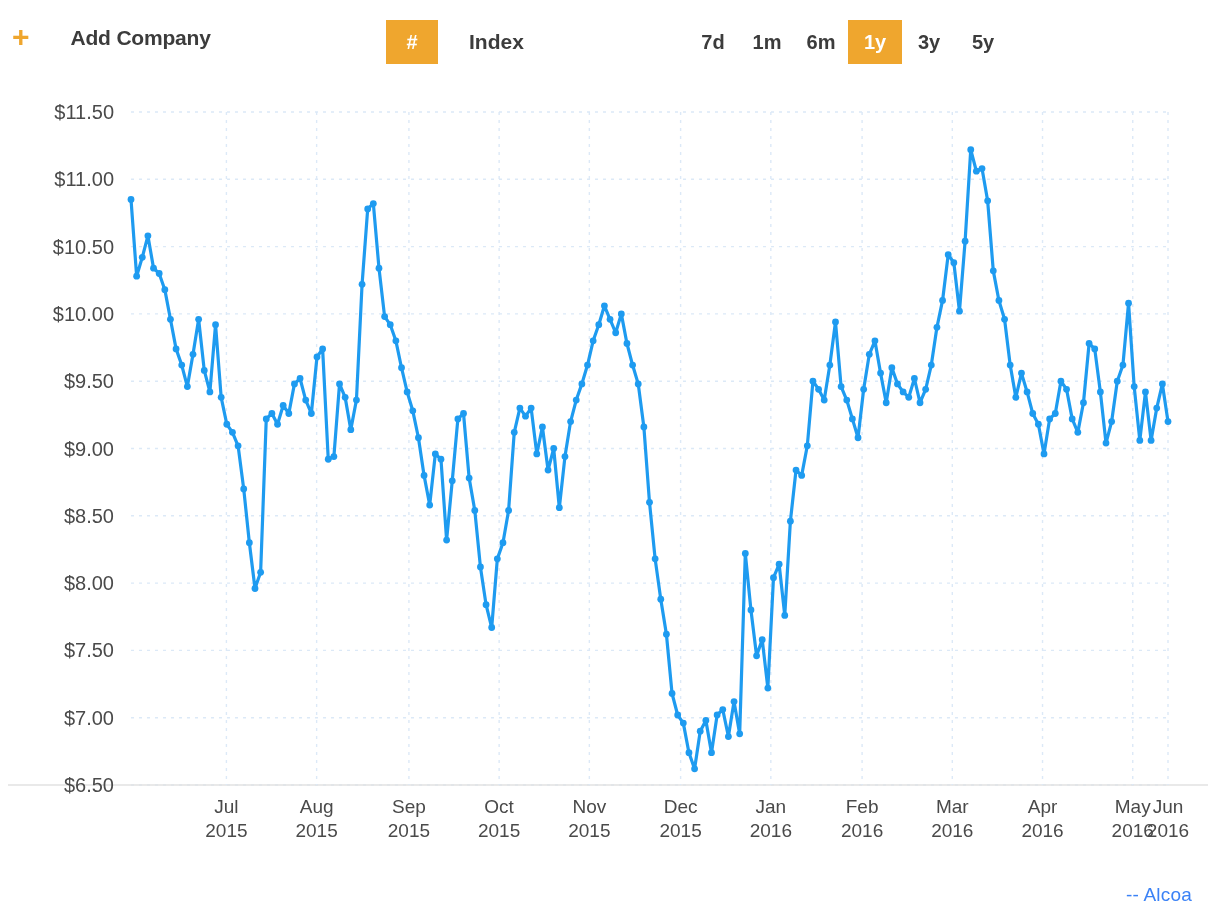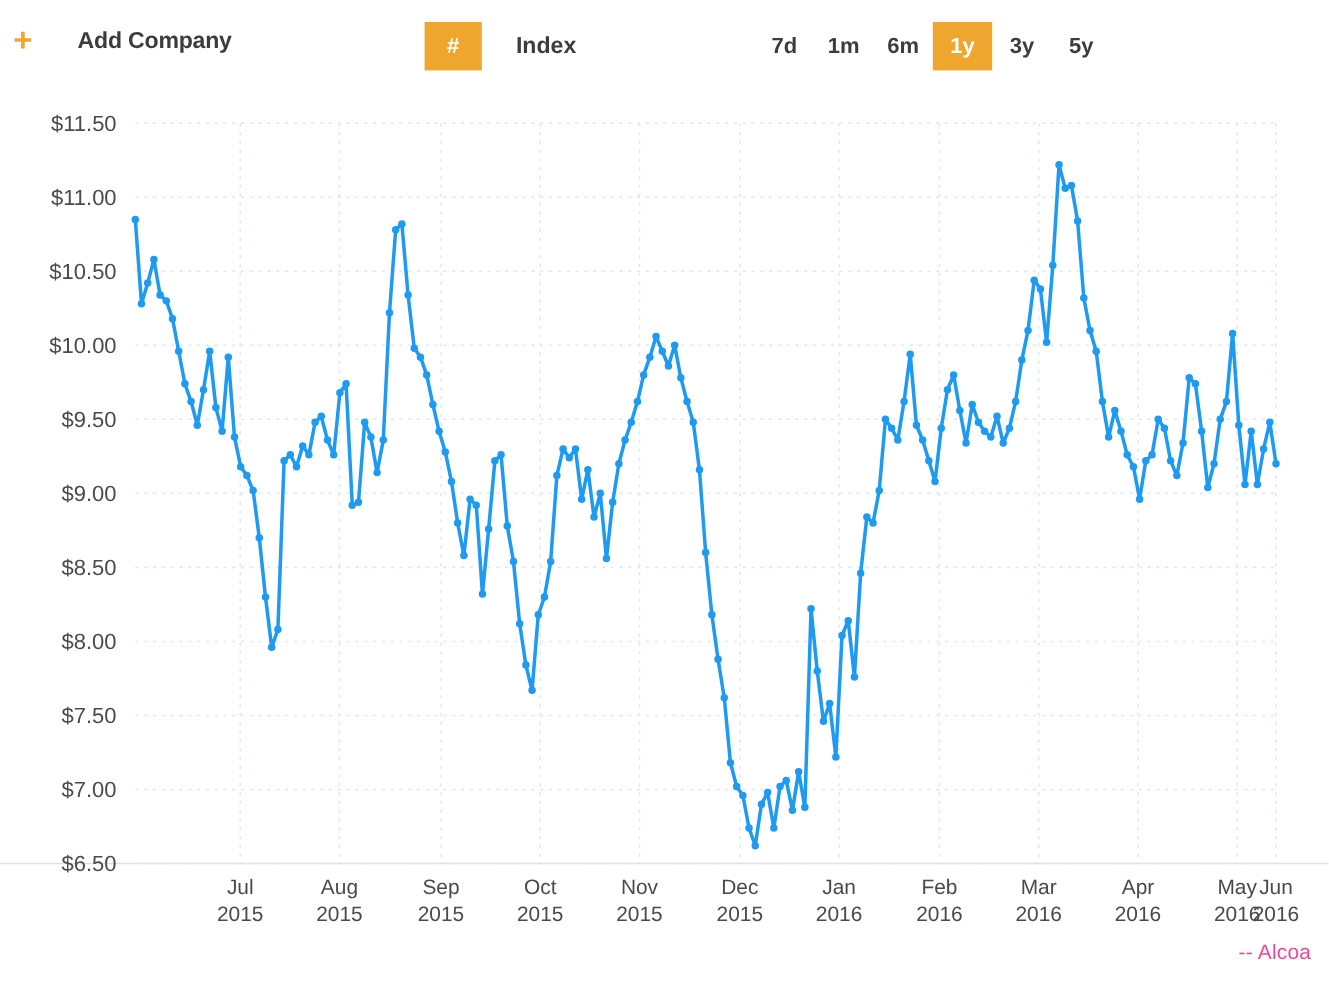--- a/index.html
+++ b/index.html
@@ -50,37 +50,37 @@
   .range-btn {
     height: 44px; min-width: 54px; padding: 0 12px;
     display: flex; align-items: center; justify-content: center;
     font-size: 20px; font-weight: 700; color: #3c3c3c;
     background: transparent; border: 0; cursor: pointer; user-select: none;
     font-family: "Liberation Sans", sans-serif;
   }
   .range-btn.active { background: #efa62e; color: #ffffff; text-align: right; }
 
   
-  #chart-area { position: absolute; left: 0; top: 84px; width: 1008px; height: 770px; }
+  #chart-area { position: absolute; left: 8px; top: 84px; width: 1008px; height: 770px; }
   #chart-svg { display: block; }
 
   .ytick-label {
     font-family: "Liberation Sans", sans-serif;
     font-size: 20px; fill: #4a4a4a; text-anchor: end;
   }
   .xtick-label {
     font-family: "Liberation Sans", sans-serif;
     font-size: 19px; fill: #4a4a4a; text-anchor: middle;
   }
   .gridline { stroke: #dce9f7; stroke-width: 1.4; stroke-dasharray: 3 5; }
   .axis-base { stroke: #e2e2e2; stroke-width: 1.4; }
 
   #legend {
-    position: absolute; right: 16px; top: 856px;
-    font-size: 19px; color: #ec4899; cursor: pointer; user-select: none;
+    position: absolute; right: 16px; top: 884px;
+    font-size: 19px; color: #3b82f6; cursor: pointer; user-select: none;
     letter-spacing: 0.2px;
   }
 </style>
 </head>
 <body>
 
 <div id="app">
 
   <div id="toolbar">
 

